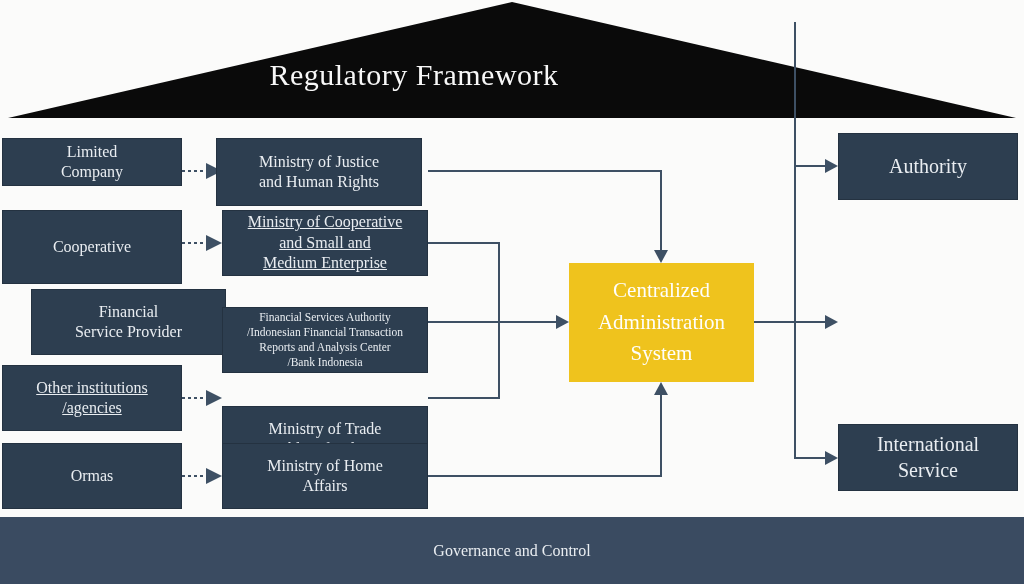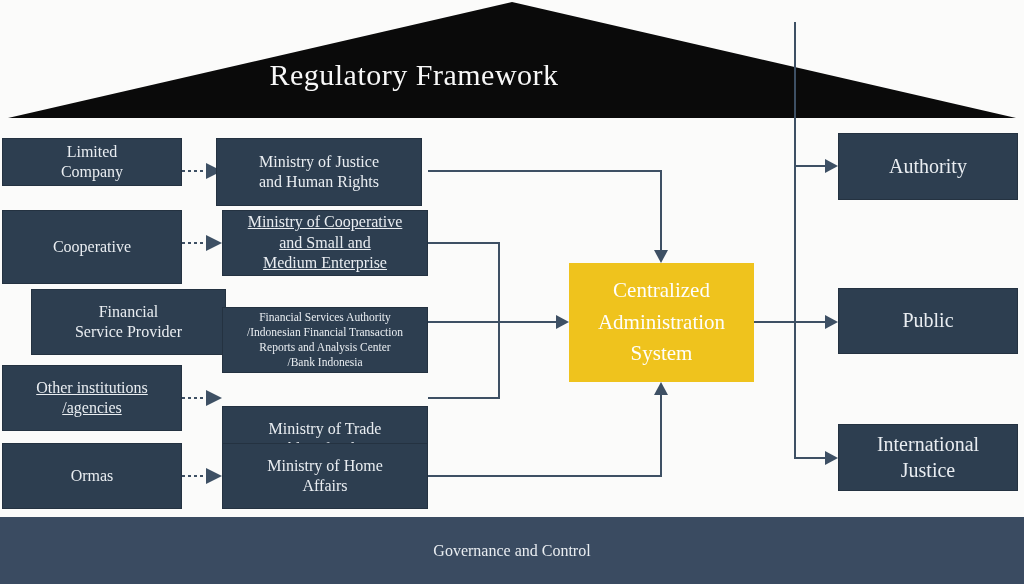--- a/index.html
+++ b/index.html
@@ -119,19 +119,18 @@
   <div class="box" style="left:222px;top:365px;width:206px;height:66px;margin-top:41px;">Ministry of Trade
 Republic of Indonesia</div>
   <div class="box" style="left:222px;top:443px;width:206px;height:66px;">Ministry of Home
 Affairs</div>
 
   <div class="box yellow" style="left:569px;top:263px;width:185px;height:119px;">Centralized
 Administration
 System</div>
 
   <div class="box big" style="left:838px;top:133px;width:180px;height:67px;">Authority</div>
-  <div class="box big" style="left:838px;top:288px;width:180px;height:66px;">Public</div>
   <div class="box big" style="left:838px;top:424px;width:180px;height:67px;">International
-Justice</div>
+Service</div>
 
   <div class="footer-bar">Governance and Control</div>
 
 </div>
 
 </body></html>

